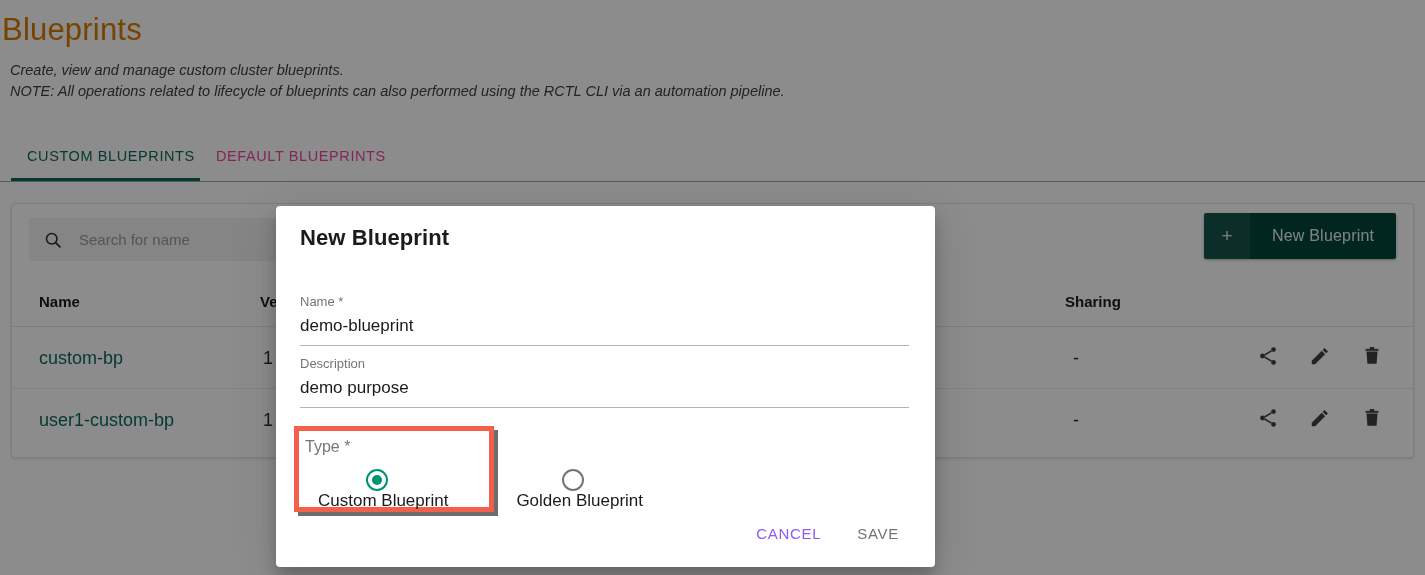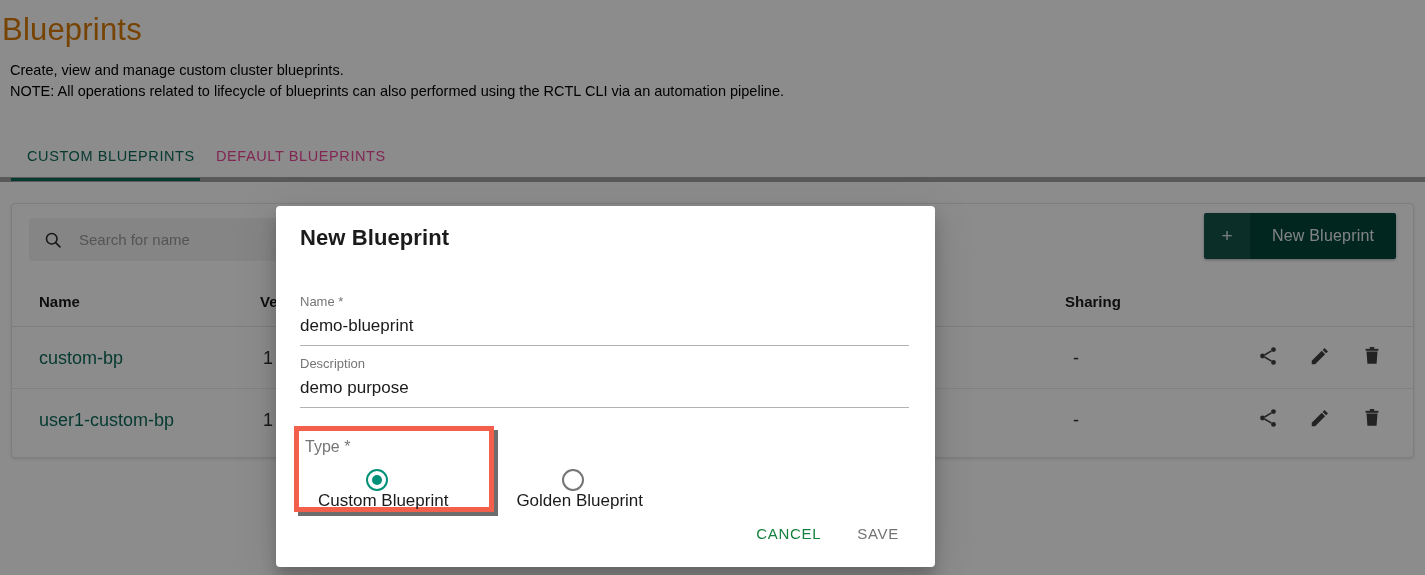--- a/index.html
+++ b/index.html
@@ -27,33 +27,34 @@
     color: #d87a06;
     font-weight: 400;
     margin: 0;
     padding: 10px 0 0 2px;
     line-height: 40px;
     letter-spacing: .2px;
   }
 
   .page-sub {
     padding: 10px 0 0 10px;
+    font-style: italic;
     font-size: 14.5px;
-    color: #000000;
+    color: #404040;
     line-height: 21px;
   }
   .page-sub div { white-space: nowrap; }
 
   
   .tabs {
     position: absolute;
     left: 0; top: 131px;
     width: 1425px;
     height: 51px;
-    border-bottom: 5px solid #a3a3a3;
+    border-bottom: 1px solid #a3a3a3;
   }
   .tab {
     position: absolute;
     top: 0;
     height: 50px;
     line-height: 50px;
     font-size: 14.5px;
     letter-spacing: .6px;
     color: #ec4899;
     padding: 0 16px;
@@ -276,21 +277,21 @@
   }
   .mbtn {
     font-size: 15px;
     letter-spacing: .7px;
     padding: 8px 14px;
     cursor: pointer;
     background: none;
     border: none;
     font-family: "Liberation Sans", sans-serif;
   }
-  .mbtn.cancel { color: #15803d; }
+  .mbtn.cancel { color: #8b5cf6; }
   .mbtn.save { color: #737373; }
 </style>
 </head>
 <body>
 
 <div id="root">
 
   <div id="page">
 
     <h1 class="page-title">Blueprints</h1>

